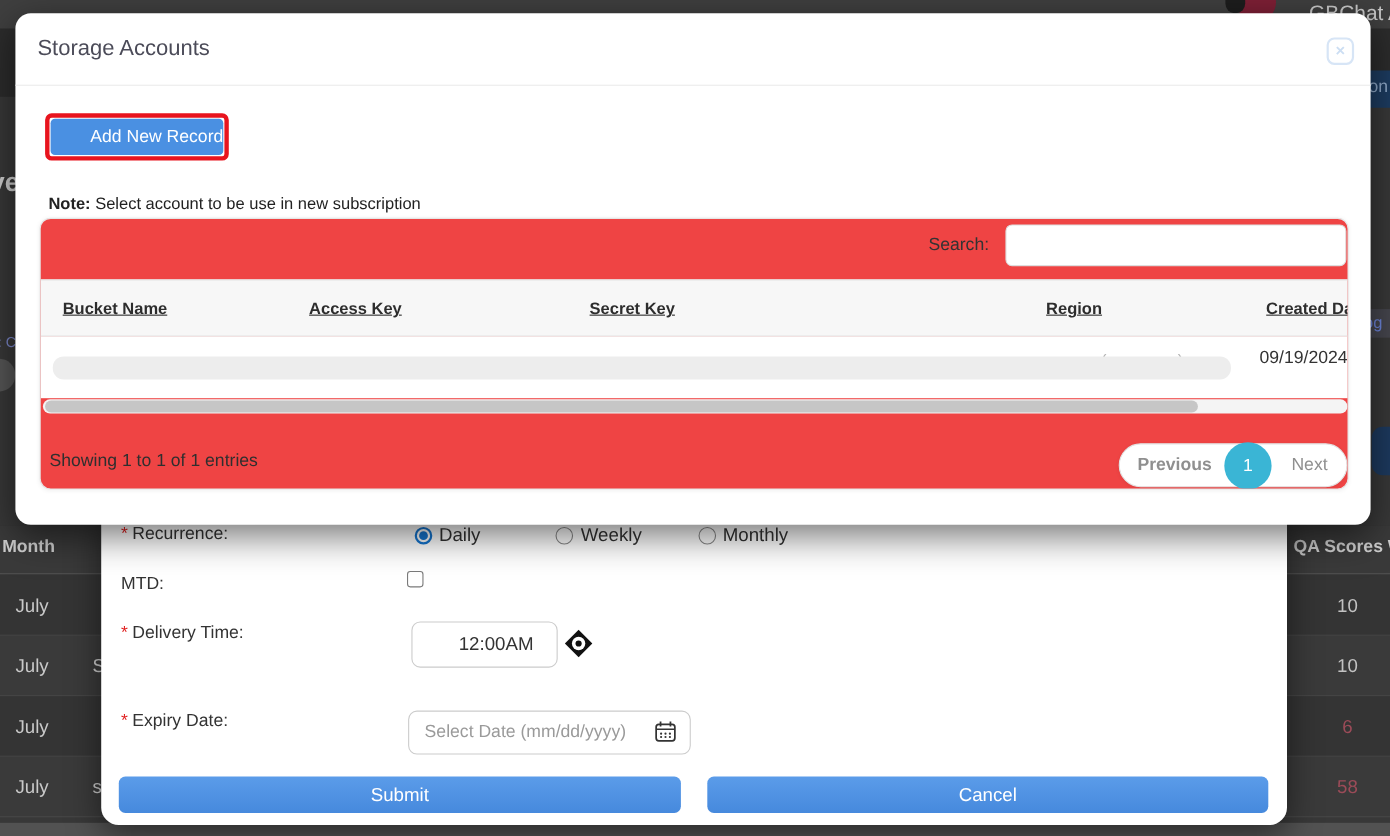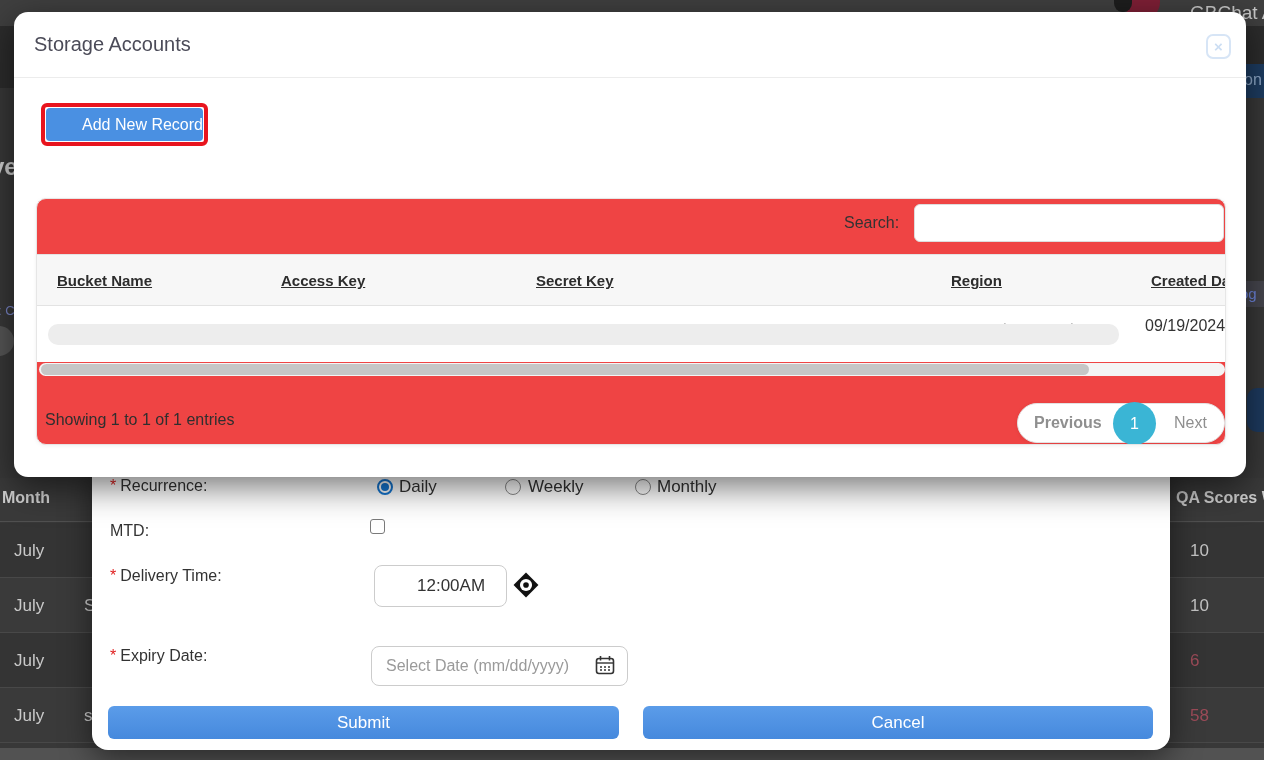--- a/index.html
+++ b/index.html
@@ -21,21 +21,21 @@
   .bg-navy-btn2 { left:1247px; top:388px; width:17px; height:44px; background:#1d3a5f; border-radius:10px 0 0 10px; }
 
   .bg-table { left:0; top:478px; width:1264px; height:270px; }
   .bg-thead { left:0; top:0; width:1264px; height:44px; background:#3a3a3a; border-bottom:1px solid #505050; }
   .bg-th { font-size:16px; font-weight:bold; color:#cfcfcf; white-space:nowrap; }
   .bg-row { left:0; width:1264px; height:55px; border-bottom:1px solid #484848; }
   .bg-row.odd { background:#343434; }
   .bg-row.even { background:#3a3a3a; }
   .bg-month { position:absolute; left:14px; top:18px; font-size:17px; color:#c9c9c9; }
   .bg-frag { position:absolute; left:84px; top:18px; font-size:17px; color:#c9c9c9; }
-  .bg-val { position:absolute; right:4px; top:18px; width:70px; text-align:left; font-size:17px; color:#c2c2c2; }
+  .bg-val { position:absolute; right:4px; top:18px; width:70px; text-align:center; font-size:17px; color:#c2c2c2; }
   .bg-val.red { color:#9b4b58; }
   .bg-bottomstrip { left:0; top:748px; width:1264px; height:12px; background:#525252; }
 
   
   .form-modal { left:92px; top:458px; width:1078px; height:292px; background:#fff;
     border-radius:16px; box-shadow:0 8px 30px rgba(0,0,0,.5); z-index:10; }
   .f-label { position:absolute; font-size:16px; color:#333; white-space:nowrap; }
   .req { color:#e02020; margin-right:4px; }
   .radio { position:absolute; width:16px; height:16px; border-radius:50%; border:1.5px solid #8a8a8a; background:#fff; }
   .radio.selected { border:2px solid #1576d1; }
@@ -170,20 +170,21 @@
 </div>
 
 <div class="abs storage-modal">
   <div class="abs sm-title">Storage Accounts</div>
   <div class="abs sm-close">×</div>
   <div class="abs sm-divider"></div>
 
   <button class="abs add-btn">Add New Record</button>
   <div class="abs add-outline"></div>
 
+  <div class="abs sm-note"><b>Note:</b><span> Select account to be use in new subscription</span></div>
 
   <div class="abs card">
     <span class="abs search-label">Search:</span>
     <input class="abs search-input" value="" style="">
 
     <div class="abs thead">
       <span class="th" style="left:20px;">Bucket Name</span>
       <span class="th" style="left:244px;">Access Key</span>
       <span class="th" style="left:499px;">Secret Key</span>
       <span class="th" style="left:914px;">Region</span>

